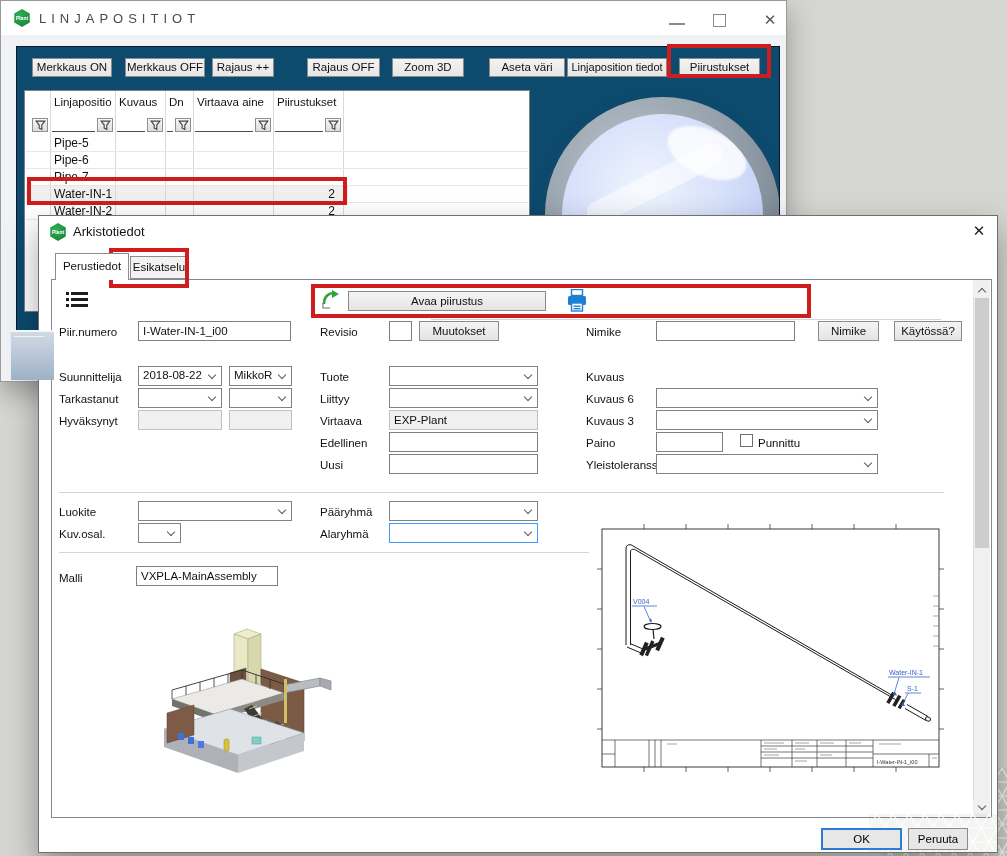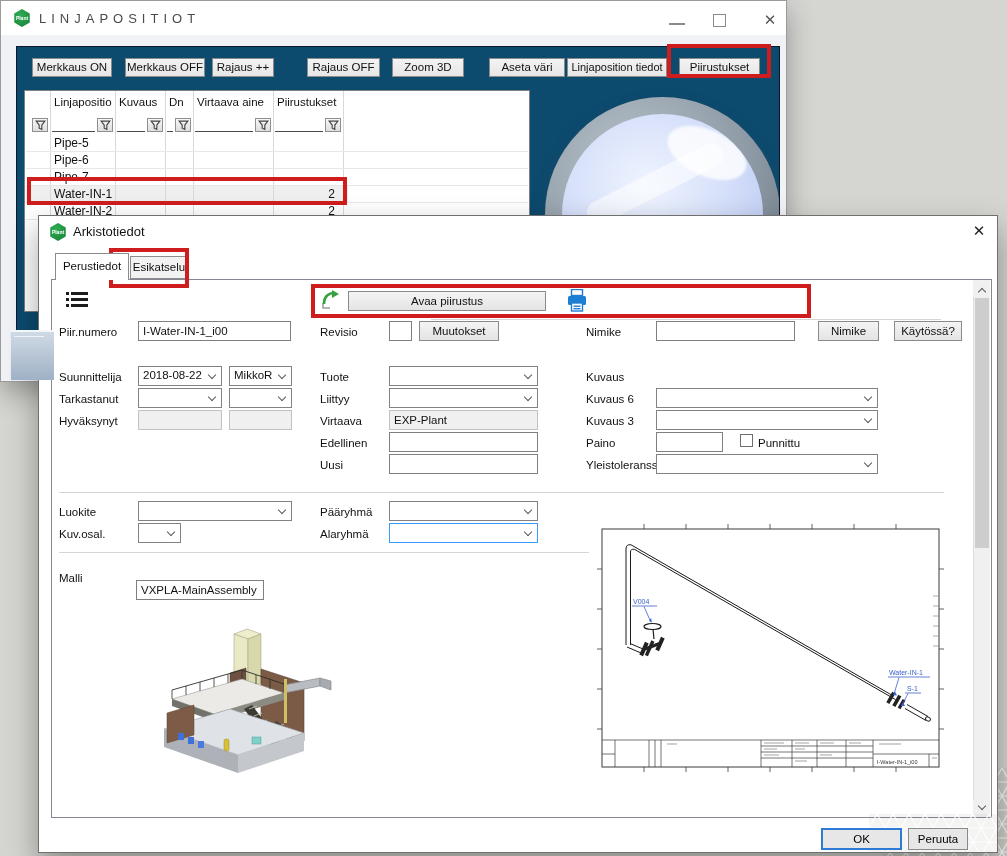--- a/index.html
+++ b/index.html
@@ -326,21 +326,21 @@
         <span class="chev"></span>
       </div>
     <div class="lbl" style="left:281px;top:311px">Alaryhmä</div>
     <div class="combo focus" style="left:350px;top:307px;width:149px">
         <span class="chev"></span>
       </div>
 
     <div class="sep" style="left:20px;top:336px;width:885px"></div>
 
     <div class="lbl" style="left:20px;top:355px">Malli</div>
-    <div class="inp" style="left:97px;top:364px;width:128px">VXPLA-MainAssembly</div>
+    <div class="inp" style="left:97px;top:350px;width:142px">VXPLA-MainAssembly</div>
 
     <div class="prev-panel" style="left:95px;top:405px;width:244px;height:170px">
       <svg width="244" height="170" viewBox="0 0 244 170">
 
         <polygon points="100,13 113,8 127,13 114,18" fill="#eeeecd" stroke="#a8a884" stroke-width="0.6"></polygon>
         <polygon points="100,13 100,62 114,67 114,18" fill="#e9e9c6" stroke="#a8a884" stroke-width="0.6"></polygon>
         <polygon points="114,18 114,67 127,62 127,13" fill="#d8d8ac" stroke="#a8a884" stroke-width="0.6"></polygon>
 
         <polygon points="127,48 170,62 170,120 127,106" fill="#7b5a46" stroke="#5e4435" stroke-width="0.6"></polygon>
         <polygon points="96,52 112,47 112,88 96,93" fill="#6e5040" stroke="#584234" stroke-width="0.5"></polygon>

